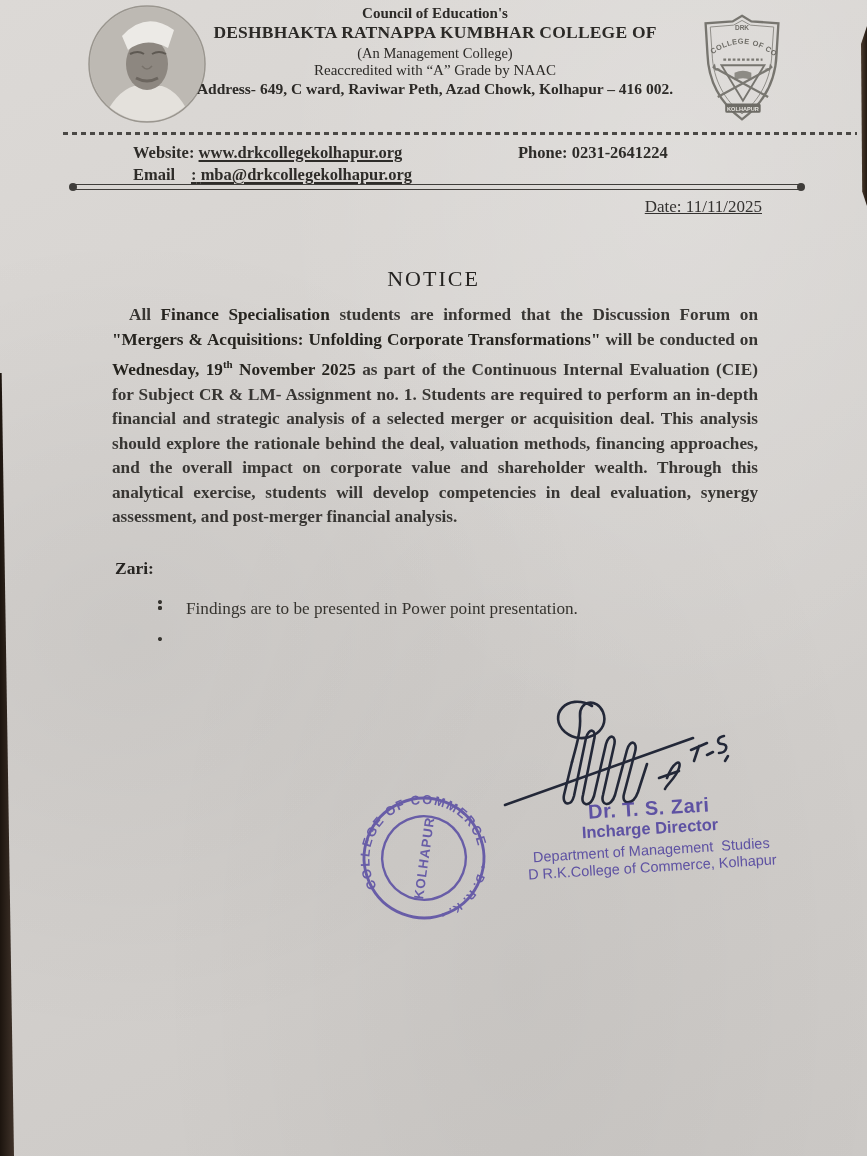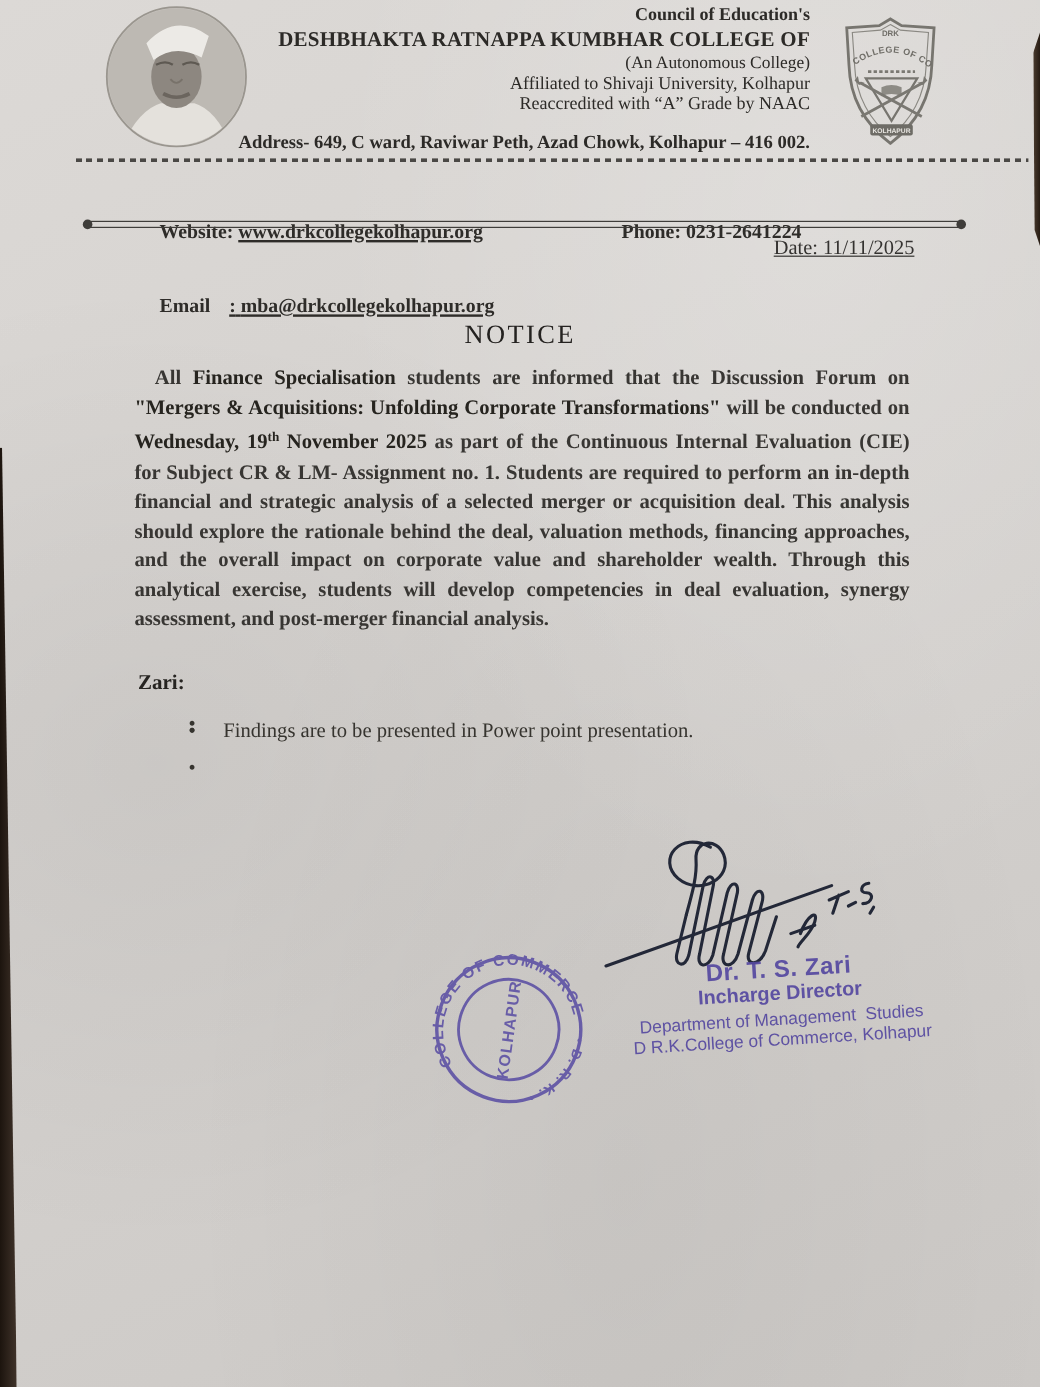--- a/index.html
+++ b/index.html
@@ -16,33 +16,33 @@
   .edge-left{position:absolute;left:0;top:373px;width:14px;height:783px;
     background:linear-gradient(to right,#1c140e,#40332a);
     clip-path:polygon(0 0,12% 0,100% 100%,0 100%);}
   .edge-right{position:absolute;right:0;top:26px;width:6px;height:180px;
     background:linear-gradient(to left,#241a12,#4a3b2e);
     clip-path:polygon(100% 0,100% 100%,20% 92%,0 10%);}
 
   
   .portrait{position:absolute;left:86px;top:2px;width:122px;height:124px;}
   .crest{position:absolute;left:686px;top:12px;width:112px;height:114px;}
-  .header-text{position:absolute;left:195px;top:4px;width:480px;text-align:right;color:#2c2a27;}
+  .header-text{position:absolute;left:195px;top:4px;width:480px;text-align:center;color:#2c2a27;}
   .h-council{font-size:15px;font-weight:bold;line-height:18px;}
   .h-name{font-size:17.5px;font-weight:bold;line-height:21.5px;letter-spacing:.2px;}
   .h-auto{font-size:14.5px;line-height:17px;margin-top:1px;}
   .h-aff,.h-acc{font-size:15px;line-height:17px;}
-  .h-addr{font-size:15.5px;font-weight:bold;line-height:18px;margin-top:14px;white-space:nowrap;}
+  .h-addr{font-size:15.5px;font-weight:bold;line-height:18px;margin-top:1px;white-space:nowrap;}
 
   .dashes{position:absolute;left:63px;top:132px;width:794px;height:3px;
     background:repeating-linear-gradient(to right,#4a4845 0 5px,transparent 5px 9px);}
 
   
   .contact{position:absolute;left:133px;top:142px;width:660px;font-weight:bold;font-size:16.5px;color:#2e2c29;}
-  .c-row{display:flex;line-height:22px;margin-top:40px;}
+  .c-row{display:flex;line-height:22px;}
   .c-web{width:385px;}
   .u{text-decoration:underline;text-decoration-thickness:1.5px;text-underline-offset:2px;}
   .email-label{display:inline-block;width:58px;}
 
   .dblline{position:absolute;left:74px;top:184px;width:726px;height:4px;
     border-top:1.8px solid #3f3d3a;border-bottom:1.8px solid #3f3d3a;}
   .dblline::before,.dblline::after{content:"";position:absolute;top:-2px;width:8px;height:8px;border-radius:50%;background:#3f3d3a;}
   .dblline::before{left:-5px;}
   .dblline::after{right:-5px;}
 
@@ -115,22 +115,21 @@
     <path d="M33 60 L88 90 M89 60 L34 90" stroke="#7a7872" stroke-width="2.5"></path>
     <path d="M28 58 l3 -4 l1 5 l5 1 l-5 2 Z" fill="#7a7872"></path>
     <path d="M93 58 l-3 -4 l-1 5 l-5 1 l5 2 Z" fill="#7a7872"></path>
     <rect x="42" y="97" width="38" height="10" rx="2" fill="#6e6c66"></rect>
     <text x="61" y="104.5" text-anchor="middle" font-size="6" font-weight="bold" fill="#e8e6e1" font-family="Liberation Sans, sans-serif">KOLHAPUR</text>
   </svg>
 
   <div class="header-text">
     <div class="h-council">Council of Education's</div>
     <div class="h-name">DESHBHAKTA RATNAPPA KUMBHAR COLLEGE OF</div>
-    <div class="h-auto">(An Autonomous College)</div>
-    <div class="h-aff">Affiliated to Shivaji University, Kolhapur</div>
+    <div class="h-auto">(An Management College)</div>
     <div class="h-acc">Reaccredited with “A” Grade by NAAC</div>
     <div class="h-addr">Address- 649, C ward, Raviwar Peth, Azad Chowk, Kolhapur – 416 002.</div>
   </div>
 
   <div class="dashes"></div>
 
   <div class="contact">
     <div class="c-row">
       <div class="c-web">
         <span>Website:</span>

